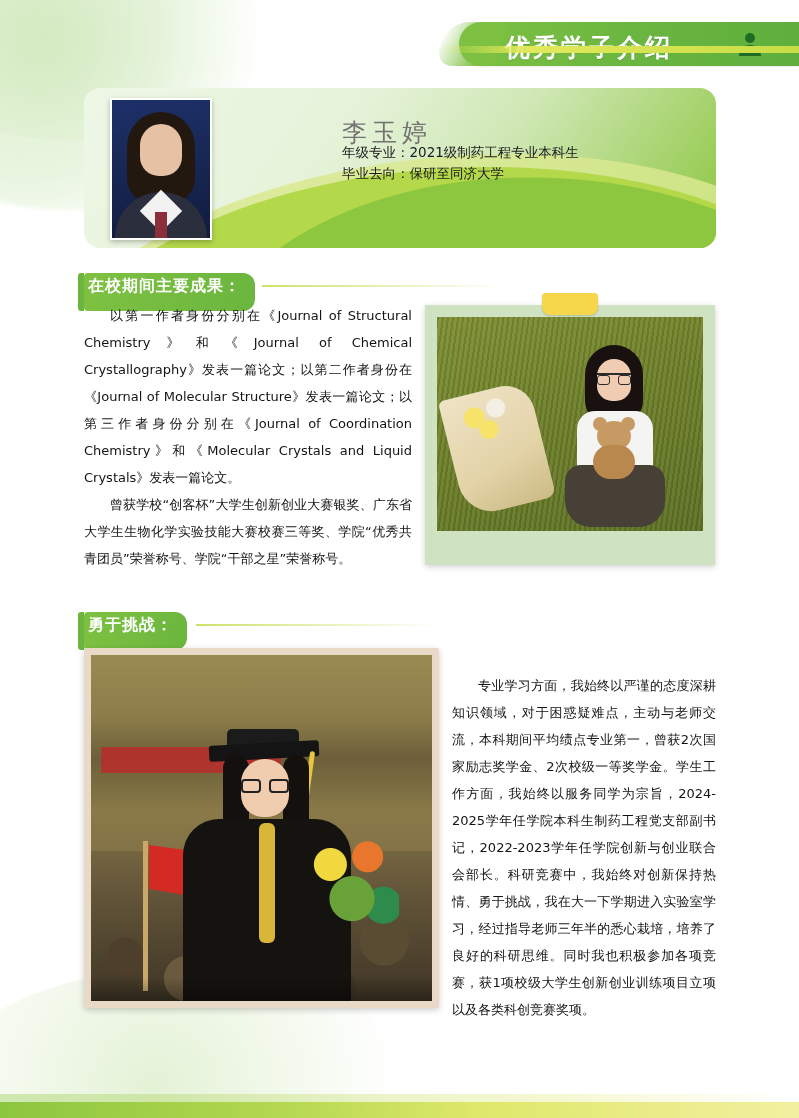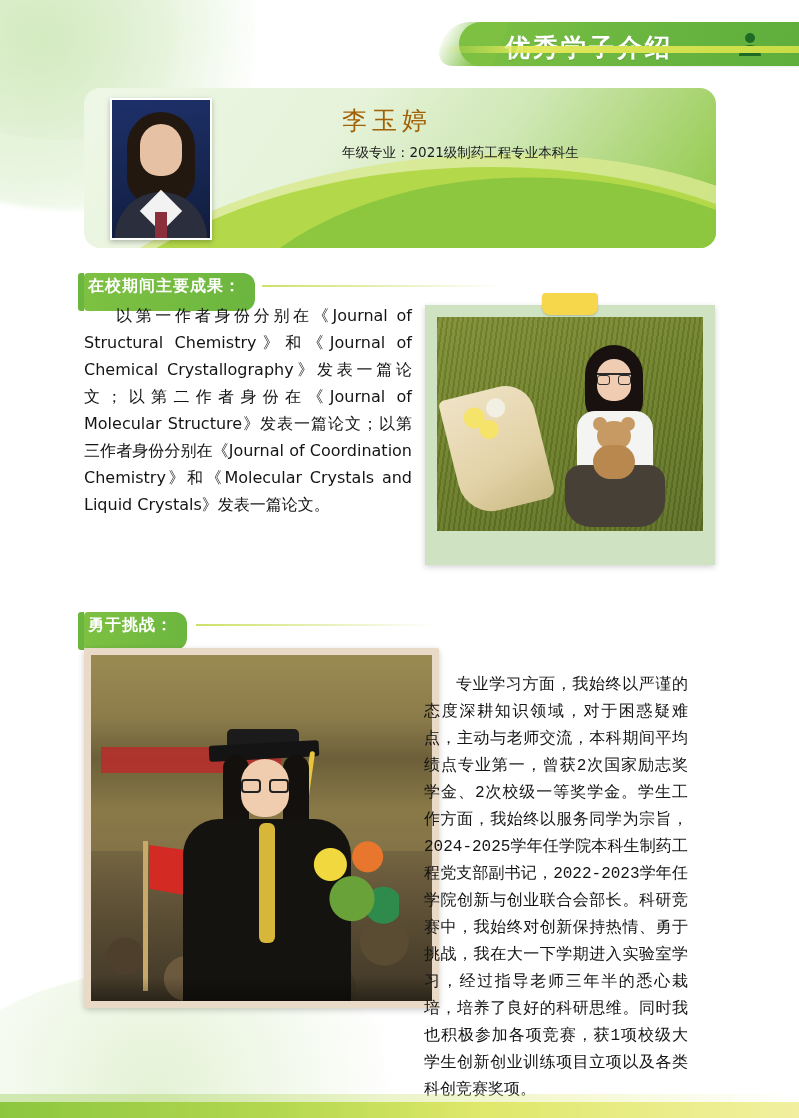--- a/index.html
+++ b/index.html
@@ -236,24 +236,24 @@
     bottom: 0;
     width: 12px;
     height: 26px;
     margin-left: -6px;
     background: #8b2f3a;
   }
 
   .profile-name {
     position: absolute;
     left: 342px;
-    top: 104px;
+    top: 116px;
     font-size: 25px;
     letter-spacing: 5px;
-    color: #a16207;
+    color: #737373;
     font-family: "DejaVu Sans", "Liberation Sans", sans-serif;
   }
   .profile-lines {
     position: absolute;
     left: 342px;
     top: 142px;
     width: 330px;
   }
   .profile-lines div {
     font-size: 13.5px;
@@ -292,21 +292,21 @@
     position: absolute;
     height: 2px;
     background: linear-gradient(90deg, #cfe06a 0%, rgba(207,224,106,0) 100%);
   }
 
   
   .body-col {
     position: absolute;
     font-family: "DejaVu Sans", "Liberation Sans", sans-serif;
     color: #141414;
-    font-size: 16px;
+    font-size: 13px;
     line-height: 27px;
     text-align: justify;
     text-justify: inter-ideograph;
   }
   .body-col p {
     margin: 0;
     text-indent: 2em;
   }
 
   
@@ -678,27 +678,29 @@
     <div class="fringe"></div>
     <div class="face"></div>
     <div class="shoulders"></div>
     <div class="collar"></div>
     <div class="tie"></div>
   </div>
 
   <div class="profile-name">李玉婷</div>
   <div class="profile-lines">
     <div>年级专业：2021级制药工程专业本科生</div>
+    <div>毕业去向：保研至同济大学</div>
   </div>
 
   <div class="sec-title" style="left:84px; top:273px;">在校期间主要成果：</div>
   <div class="sec-rule" style="left:262px; top:285px; width:240px;"></div>
 
   <div class="body-col" style="left:84px; top:302px; width:328px;">
     <p>以第一作者身份分别在《Journal of Structural Chemistry》和《Journal of Chemical Crystallography》发表一篇论文；以第二作者身份在《Journal of Molecular Structure》发表一篇论文；以第三作者身份分别在《Journal of Coordination Chemistry》和《Molecular Crystals and Liquid Crystals》发表一篇论文。</p>
+    <p>曾获学校“创客杯”大学生创新创业大赛银奖、广东省大学生生物化学实验技能大赛校赛三等奖、学院“优秀共青团员”荣誉称号、学院“干部之星”荣誉称号。</p>
   </div>
 
   <div class="polaroid">
     <div class="tape"></div>
     <div class="polaroid-inner">
       <div class="grass"></div>
       <div class="flowers"></div>
       <div class="girl">
         <div class="hair"></div>
         <div class="face"></div>
@@ -736,19 +738,19 @@
         <div class="face"></div>
         <div class="glasses"></div>
         <div class="gown"></div>
         <div class="stole"></div>
       </div>
       <div class="bouquet"></div>
       <div class="photo-caption-strip"></div>
     </div>
   </div>
 
-  <div class="body-col" style="left:424px; top:672px; width:264px;font-family:Liberation Mono, monospace;">
+  <div class="body-col" style="left:452px; top:672px; width:264px;">
     <p>专业学习方面，我始终以严谨的态度深耕知识领域，对于困惑疑难点，主动与老师交流，本科期间平均绩点专业第一，曾获2次国家励志奖学金、2次校级一等奖学金。学生工作方面，我始终以服务同学为宗旨，2024-2025学年任学院本科生制药工程党支部副书记，2022-2023学年任学院创新与创业联合会部长。科研竞赛中，我始终对创新保持热情、勇于挑战，我在大一下学期进入实验室学习，经过指导老师三年半的悉心栽培，培养了良好的科研思维。同时我也积极参加各项竞赛，获1项校级大学生创新创业训练项目立项以及各类科创竞赛奖项。</p>
   </div>
 
   <div class="bottom-bar2"></div>
   <div class="bottom-bar"></div>
 </div>
 
 </body></html>

